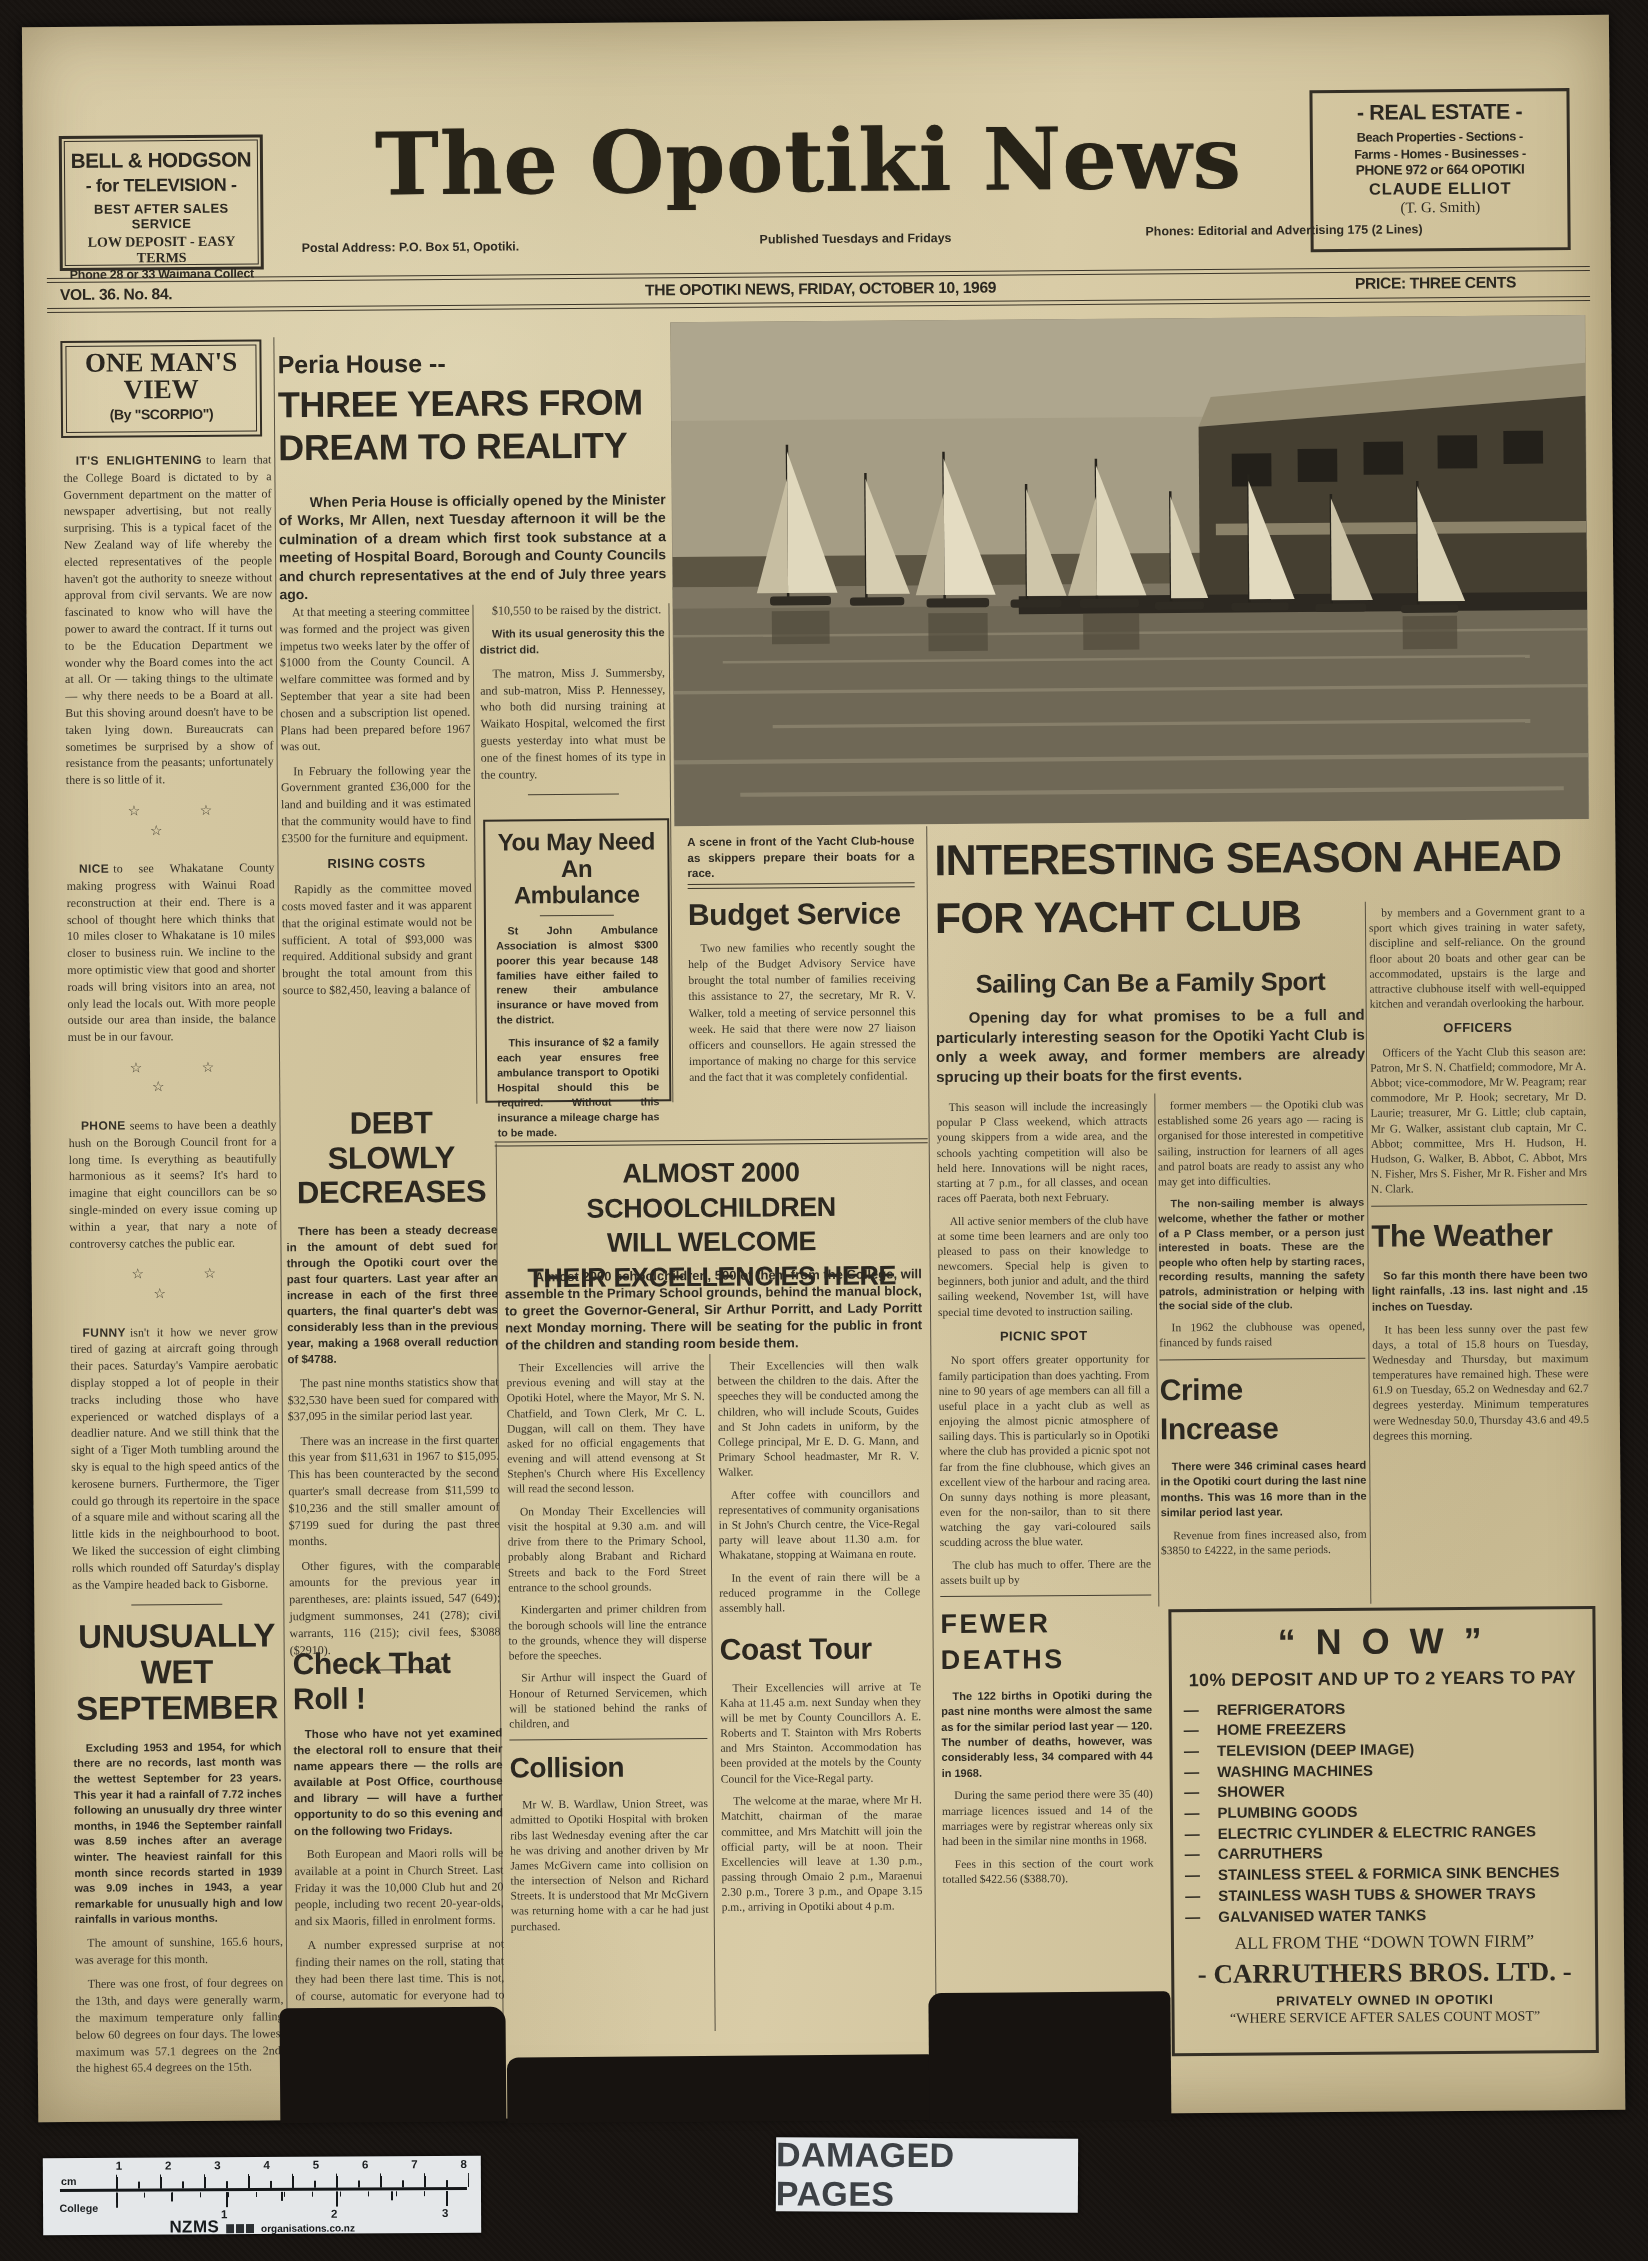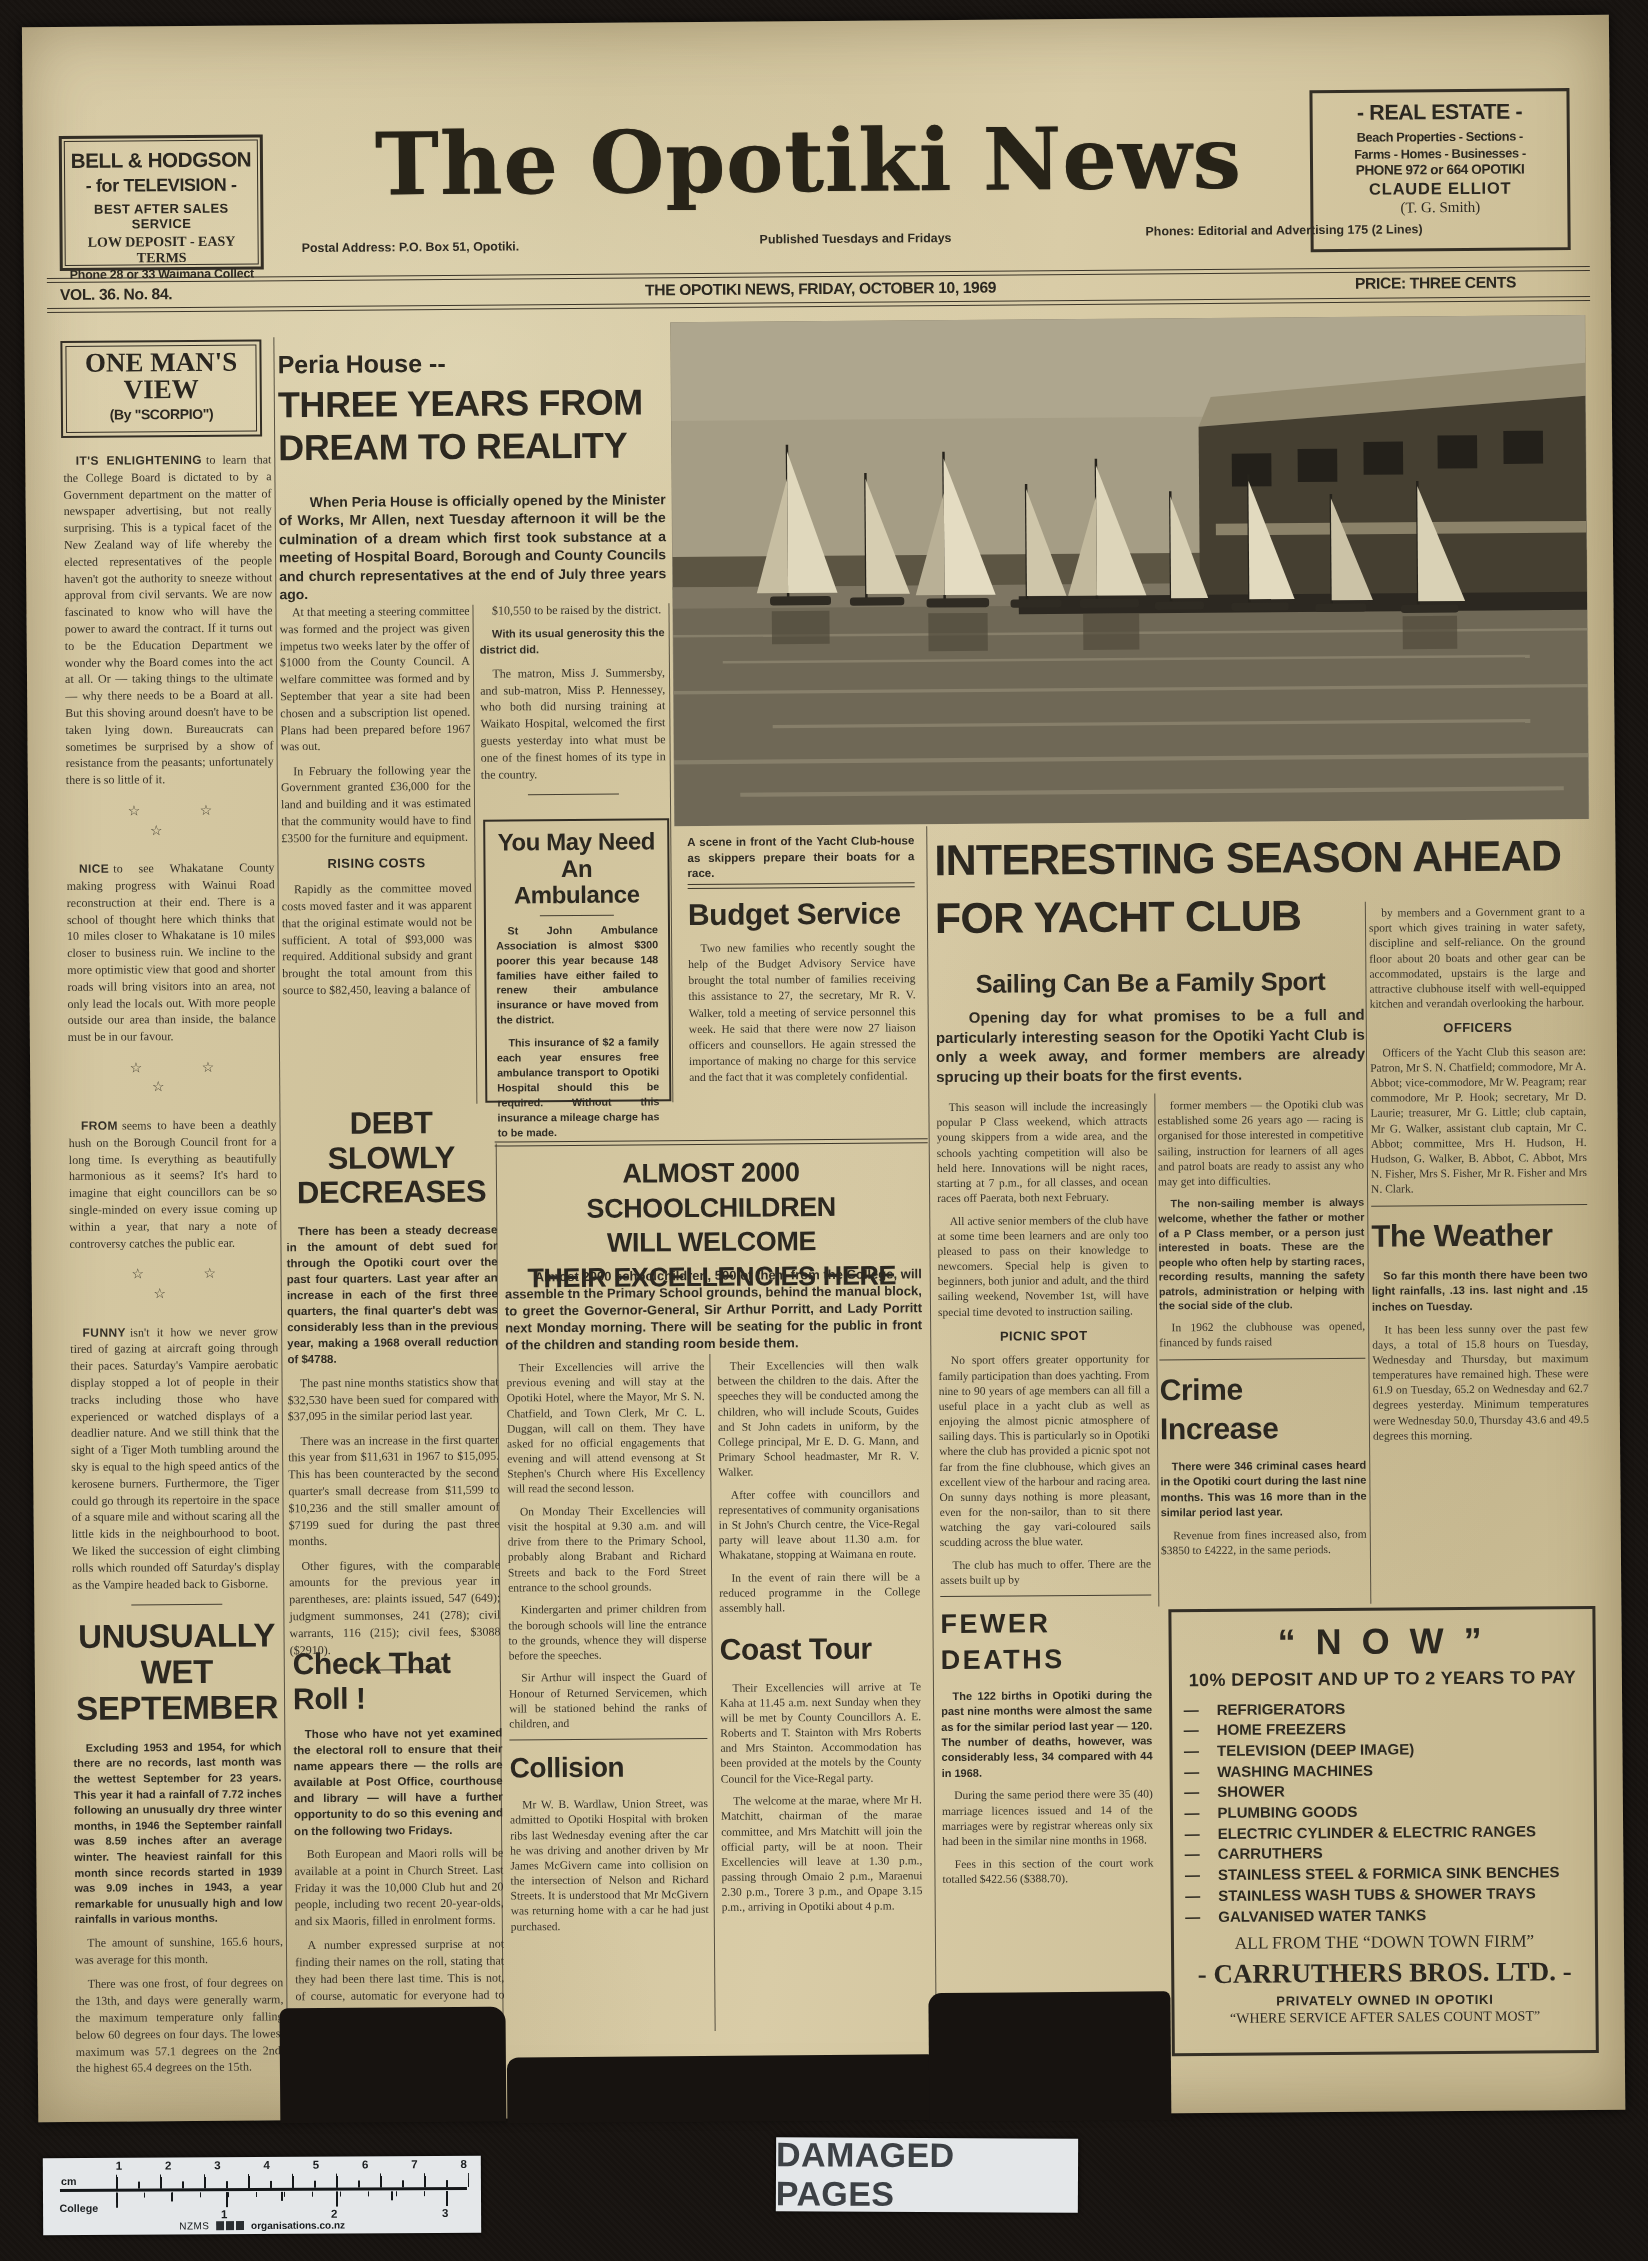--- a/index.html
+++ b/index.html
@@ -106,21 +106,21 @@
       <div>VIEW</div>
     </div>
     <div class="hl" style="font-size:14px;margin-top:2.5px;">(By "SCORPIO")</div>
   </div>
 
   <div class="abs t-serif" style="left:68px;top:447px;width:208px;">
     <p><b class="lead">IT'S ENLIGHTENING</b><span>to learn that the College Board is dictated to by a Government department on the matter of newspaper advertising, but not really surprising. This is a typical facet of the New Zealand way of life whereby the elected representatives of the people haven't got the authority to sneeze without approval from civil servants. We are now fascinated to know who will have the power to award the contract. If it turns out to be the Education Department we wonder why the Board comes into the act at all. Or — taking things to the ultimate — why there needs to be a Board at all. But this shoving around doesn't have to be taken lying down. Bureaucrats can sometimes be surprised by a show of resistance from the peasants; unfortunately there is so little of it.</span></p>
     <div class="starsep">☆ ☆ ☆</div>
     <p><b class="lead">NICE</b><span>to see Whakatane County making progress with Wainui Road reconstruction at their end. There is a school of thought here which thinks that 10 miles closer to Whakatane is 10 miles closer to business ruin. We incline to the more optimistic view that good and shorter roads will bring visitors into an area, not only lead the locals out. With more people outside our area than inside, the balance must be in our favour.</span></p>
     <div class="starsep">☆ ☆ ☆</div>
-    <p><b class="lead">FROM</b><span>seems to have been a deathly hush on the Borough Council front for a long time. Is everything as beautifully harmonious as it seems? It's hard to imagine that eight councillors can be so single-minded on every issue coming up within a year, that nary a note of controversy catches the public ear.</span></p>
+    <p><b class="lead">PHONE</b><span>seems to have been a deathly hush on the Borough Council front for a long time. Is everything as beautifully harmonious as it seems? It's hard to imagine that eight councillors can be so single-minded on every issue coming up within a year, that nary a note of controversy catches the public ear.</span></p>
     <div class="starsep">☆ ☆ ☆</div>
     <p><b class="lead">FUNNY</b><span>isn't it how we never grow tired of gazing at aircraft going through their paces. Saturday's Vampire aerobatic display stopped a lot of people in their tracks including those who have experienced or watched displays of a deadlier nature. And we still think that the sight of a Tiger Moth tumbling around the sky is equal to the high speed antics of the kerosene burners. Furthermore, the Tiger could go through its repertoire in the space of a square mile and without scaring all the little kids in the neighbourhood to boot. We liked the succession of eight climbing rolls which rounded off Saturday's display as the Vampire headed back to Gisborne.</span></p>
     <div class="endrule"></div>
 
     <div class="hl" style="font-size:33px;line-height:1.1;text-align:center;margin:5px 0 13px;">
       <div>UNUSUALLY</div>
       <div>WET</div>
       <div>SEPTEMBER</div>
     </div>
     <div class="t-bsans">
@@ -386,21 +386,21 @@
     <div class="tickband" style="left:73px;top:24px;width:353px;height:6.6px;background:repeating-linear-gradient(90deg,#15181a 0 1.6px,transparent 1.6px 22px);"></div>
     <div class="tickband" style="left:16.5px;top:31px;width:407px;height:2.5px;background:#15181a;"></div>
     <div class="tickband" style="left:73px;top:35px;width:335px;height:15px;background:repeating-linear-gradient(90deg,#15181a 0 1.6px,transparent 1.6px 110px);"></div>
     <div class="tickband" style="left:73px;top:35px;width:335px;height:9px;background:repeating-linear-gradient(90deg,#15181a 0 1.6px,transparent 1.6px 55px);"></div>
     <div class="tickband" style="left:73px;top:35px;width:335px;height:5px;background:repeating-linear-gradient(90deg,#15181a 0 0.8px,transparent 0.8px 28px);"></div>
     <span class="num" style="left:16.5px;top:44px;font-size:10.7px;">College</span>
     <span class="num" style="left:178px;top:51px;">1</span>
     <span class="num" style="left:288px;top:51px;">2</span>
     <span class="num" style="left:399px;top:51px;">3</span>
     <div style="position:absolute;left:0;right:0;top:60px;text-align:center;color:#16191b;">
-      <span style="font-weight:normal;font-size:10px;letter-spacing:0.4px;">NZMS</span>
+      <span style="font-weight:bold;font-size:17px;letter-spacing:0.4px;">NZMS</span>
       <span style="display:inline-block;width:28px;height:9px;background:repeating-linear-gradient(90deg,#2b2f32 0 7.4px,#e4e7e9 7.4px 10px);vertical-align:middle;margin:0 3.3px;"></span>
       <span style="font-weight:bold;font-size:10px;">organisations.co.nz</span>
     </div>
  </div>
 
  <div class="card" style="left:776px;top:2138px;width:302px;height:74px;transform:rotate(0.25deg);display:flex;align-items:center;justify-content:center;">
     <span style="font-weight:bold;font-size:34px;color:#3d4145;letter-spacing:0.4px;">DAMAGED PAGES</span>
  </div>
 </div>
 

